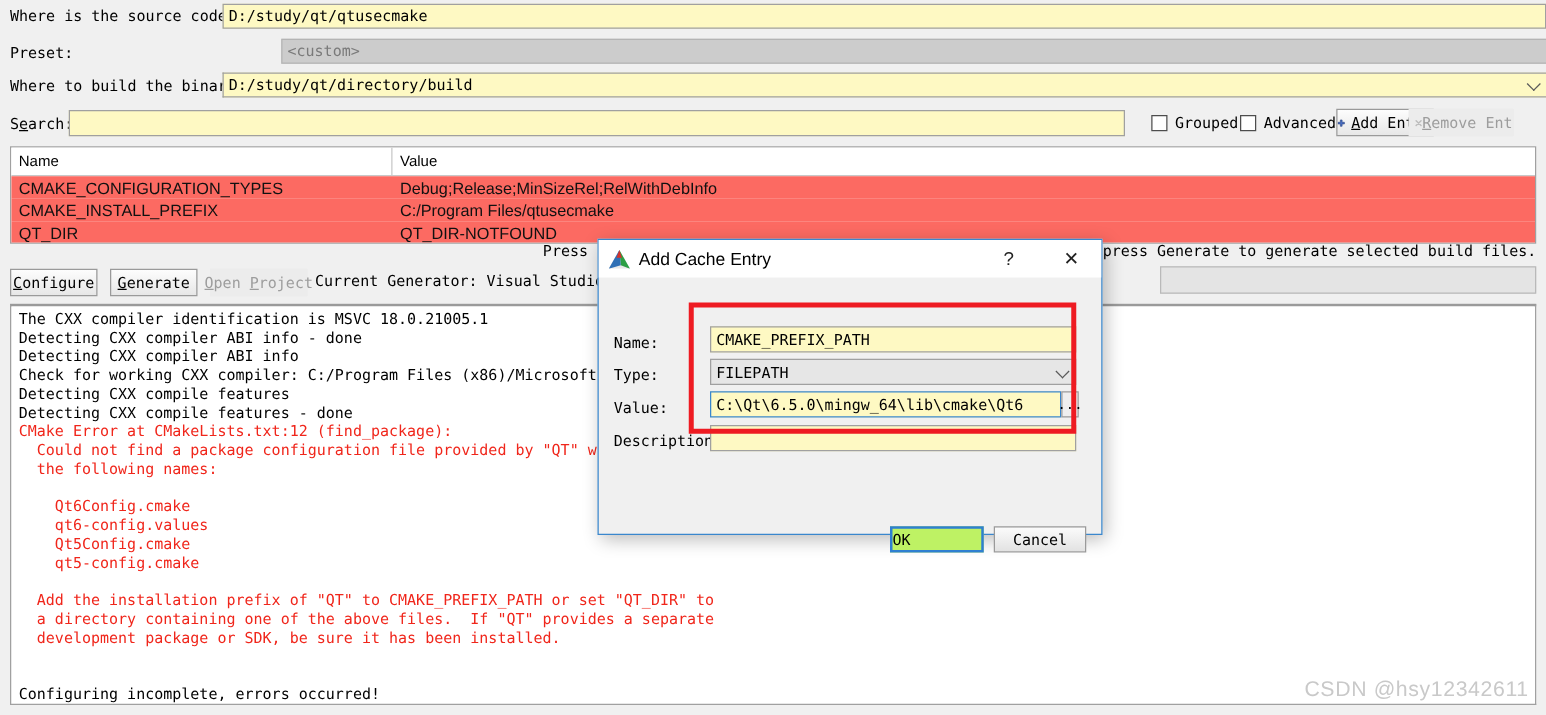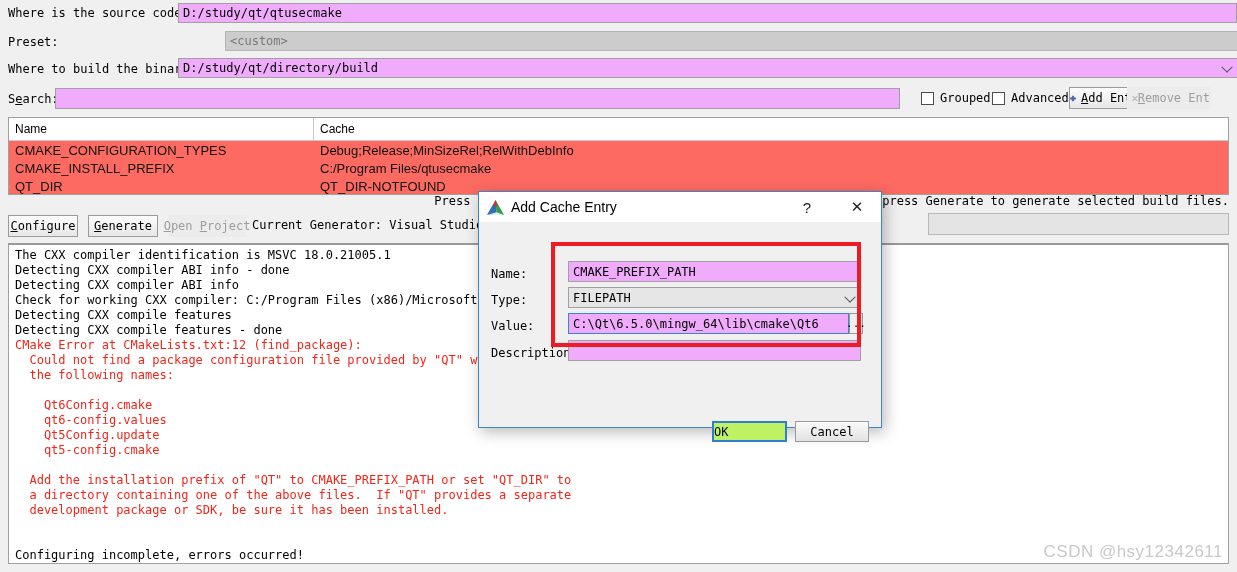--- a/index.html
+++ b/index.html
@@ -17,21 +17,21 @@
 
   .lbl {
     font-family: "DejaVu Sans Mono", monospace;
     font-size: 12px;
     color: #000;
     white-space: nowrap;
   }
   .lbl u { text-decoration: underline; }
 
   .lineedit {
-    background: #f0abfc;
+    background: #fef9c3;
     border: 1px solid #a0a0a0;
     font-family: "DejaVu Sans Mono", monospace;
     font-size: 12px;
     color: #000;
     padding: 0 4px;
     box-sizing: border-box;
     display: flex;
     align-items: center;
     overflow: hidden;
     white-space: nowrap;
@@ -276,21 +276,21 @@
   <div class="btn disabled" style="position:absolute; left:1127px; top:87px; width:84px; height:22px; gap:0; justify-content:flex-start; padding-left:4px;">
     <svg width="13" height="13" viewBox="0 0 13 13">
       <path d="M2 2 L11 11 M11 2 L2 11" stroke="#bdbdbd" stroke-width="2.6" stroke-linecap="round"></path>
     </svg>
     <span><u>R</u>emove Ent</span>
   </div>
 
   <div class="table">
     <div class="thead">
       <div class="th name">Name</div>
-      <div class="th value">Cache</div>
+      <div class="th value">Value</div>
     </div>
     <div class="trow">
       <div class="td name">CMAKE_CONFIGURATION_TYPES</div>
       <div class="td value">Debug;Release;MinSizeRel;RelWithDebInfo</div>
     </div>
     <div class="trow">
       <div class="td name">CMAKE_INSTALL_PREFIX</div>
       <div class="td value">C:/Program Files/qtusecmake</div>
     </div>
     <div class="trow">
@@ -319,21 +319,21 @@
     <pre>Detecting CXX compiler ABI info</pre>
     <pre>Check for working CXX compiler: C:/Program Files (x86)/Microsoft Vi</pre>
     <pre>Detecting CXX compile features</pre>
     <pre>Detecting CXX compile features - done</pre>
     <pre class="err">CMake Error at CMakeLists.txt:12 (find_package):</pre>
     <pre class="err">  Could not find a package configuration file provided by "QT" with</pre>
     <pre class="err">  the following names:</pre>
     <pre class="err">&nbsp;</pre>
     <pre class="err">    Qt6Config.cmake</pre>
     <pre class="err">    qt6-config.values</pre>
-    <pre class="err">    Qt5Config.update</pre>
+    <pre class="err">    Qt5Config.cmake</pre>
     <pre class="err">    qt5-config.cmake</pre>
     <pre class="err">&nbsp;</pre>
     <pre class="err">  Add the installation prefix of "QT" to CMAKE_PREFIX_PATH or set "QT_DIR" to</pre>
     <pre class="err">  a directory containing one of the above files.  If "QT" provides a separate</pre>
     <pre class="err">  development package or SDK, be sure it has been installed.</pre>
     <pre>&nbsp;</pre>
     <pre>&nbsp;</pre>
     <pre>Configuring incomplete, errors occurred!</pre>
   </div>
 

